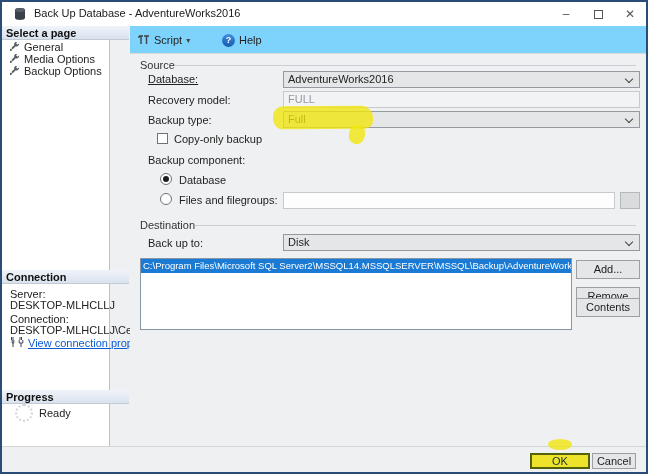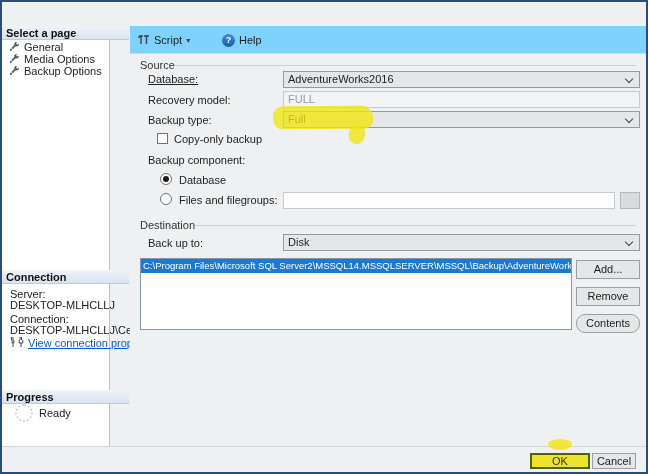--- a/index.html
+++ b/index.html
@@ -58,20 +58,33 @@
   .hl-type { left:271px; top:104px; width:100px; height:23px; border-radius:10px 12px 8px 10px; transform:rotate(-0.4deg); }
   .hl-tail { left:347px; top:123px; width:16px; height:19px; border-radius:45%; transform:rotate(12deg); }
   .hl-ok { left:546px; top:437px; width:24px; height:11px; border-radius:50%; }
   svg.ic { display:block; }
 </style>
 </head>
 <body>
 
 <div class="dialog">
 
+  <div class="titlebar">
+    <span class="title-icon">
+      <svg class="ic" width="14" height="14" viewBox="0 0 14 14">
+          <ellipse cx="7" cy="3" rx="5" ry="2" fill="#3a4148"></ellipse>
+          <path d="M2 3v8c0 1.1 2.2 2 5 2s5-.9 5-2V3" fill="#3a4148"></path>
+          <ellipse cx="7" cy="3" rx="5" ry="2" fill="#565e66"></ellipse>
+        </svg>
+    </span>
+    <span class="title-text">Back Up Database - AdventureWorks2016</span>
+    <span class="winbtn btn-min"><span>–</span></span>
+    <span class="winbtn btn-max"><span class="max-box"></span></span>
+    <span class="winbtn btn-close"><span>✕</span></span>
+  </div>
 
   <div class="sidebar">
     <div class="sec-hdr" style="top:0;">Select a page</div>
 
     <div class="side-item" style="top:15px;">
       <svg class="ic" width="10" height="10" viewBox="0 0 16 16">
           <path d="M14 2.2a3.6 3.6 0 0 1-4.8 4.7L4.4 11.7 2.2 9.5l4.8-4.8A3.6 3.6 0 0 1 11.7 0L9.6 2.1l2.2 2.2L14 2.2zM1.5 10.3l2.1 2.1-1.4 1.4a1.5 1.5 0 1 1-2.1-2.1l1.4-1.4z" fill="#525c64"></path>
         </svg>
       <span>General</span>
     </div>
@@ -167,21 +180,21 @@
       <span>Disk</span>
       <span class="chev"></span>
     </div>
 
     <div class="listbox">
       <div class="listrow">C:\Program Files\Microsoft SQL Server2\MSSQL14.MSSQLSERVER\MSSQL\Backup\AdventureWorks2016.bak</div>
     </div>
 
     <div class="btn" style="left:446px; top:234px;">Add...</div>
     <div class="btn" style="left:446px; top:261px;">Remove</div>
-    <div class="btn" style="left:446px; top:288px;border-radius:9px;">Contents</div>
+    <div class="btn" style="left:446px; top:272px;">Contents</div>
   </div>
 
   <div class="footer">
     <div class="btn-ok">OK</div>
     <div class="btn-cancel">Cancel</div>
   </div>
 
   <div class="hl hl-type"></div>
   <div class="hl hl-tail"></div>
   <div class="hl hl-ok"></div>

